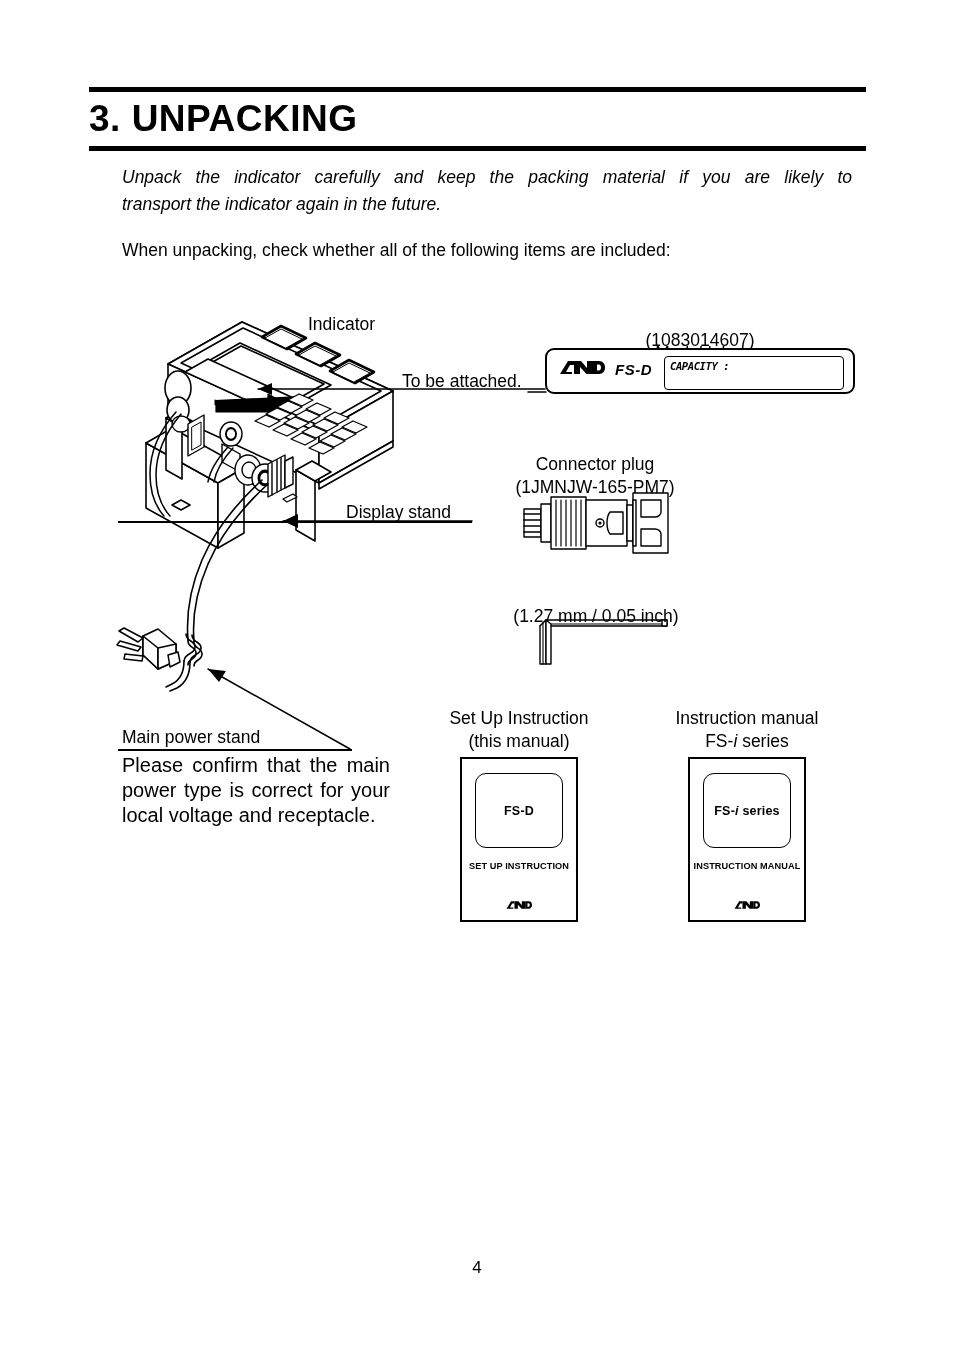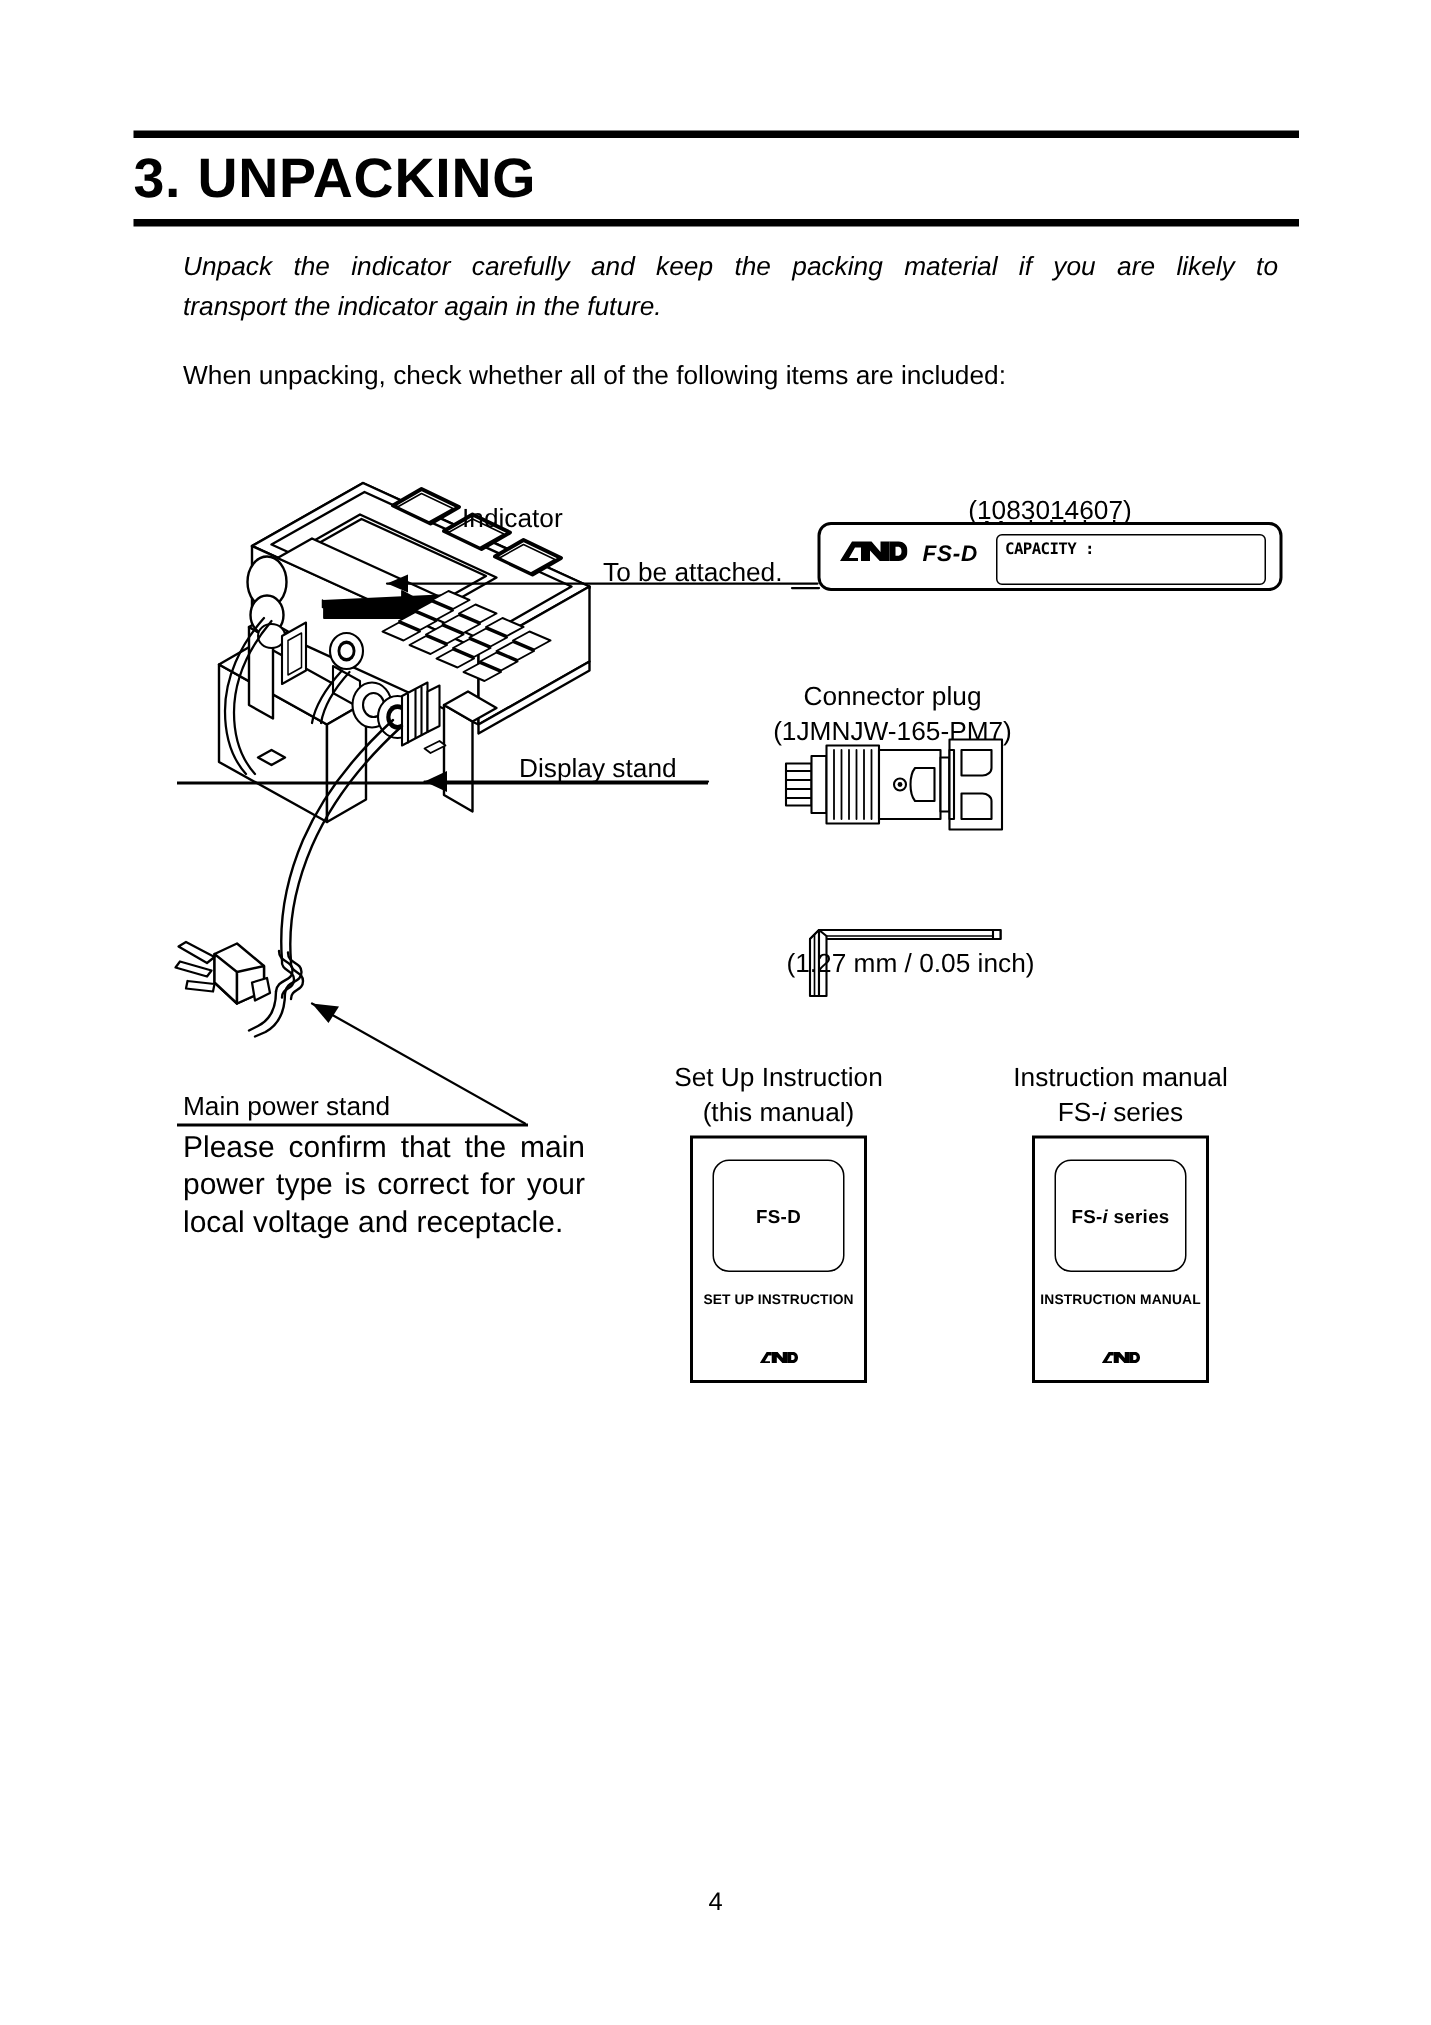--- a/index.html
+++ b/index.html
@@ -109,20 +109,21 @@
   }
   #capacity-box {
     position: absolute;
     left: 117px;
     top: 6px;
     width: 180px;
     height: 34px;
     border: 1.6px solid #000;
     border-radius: 4px;
     box-sizing: border-box;
+    font-style: italic;
   }
   #capacity-text {
     position: absolute;
     left: 5px;
     top: 3px;
     font-size: 10.5px;
     font-weight: bold;
     font-family: "DejaVu Sans Mono", monospace;
     letter-spacing: -0.4px;
   }
@@ -398,21 +399,21 @@
           <path d="M 540,626 L 540,664 L 546,664 L 546,620 Z"></path>
           <path d="M 546,664 L 546,620 L 551,624 L 551,664 Z"></path>
           <path d="M 662,620 L 667,620 L 667,626 L 662,626 Z"></path>
           <path d="M 551,624 L 662,624" stroke-width="1.1"></path>
           <path d="M 543,623 L 543,664" stroke-width="1.1"></path>
         </g>
       </g>
     </svg>
   </div>
 
-  <div class="dlabel" id="lbl-indicator" style="left:308px; top:333px;text-align:center;">Indicator</div>
+  <div class="dlabel" id="lbl-indicator" style="left:308px; top:312px;text-align:center;">Indicator</div>
 
   <div class="dlabel" id="lbl-attached" style="left:402px; top:369px;">To be attached.</div>
 
   <div class="dlabel" id="lbl-stand" style="left:346px; top:500px;">Display stand</div>
   <div class="leader" style="left:118px; top:521px; width:354px;"></div>
 
   <div class="dlabel" id="lbl-power-cord" style="left:122px; top:725px;">Main power stand</div>
   <div class="leader" style="left:118px; top:749px; width:234px;"></div>
 
   <div class="dlabel ctr" style="left:545px; top:305px; width:310px;margin-top:36px;">Model label</div>
@@ -429,21 +430,21 @@
     </div>
     <div id="model-label-model">FS-D</div>
     <div id="capacity-box">
       <div id="capacity-text">CAPACITY :</div>
     </div>
   </div>
 
   <div class="dlabel ctr" style="left:445px; top:452px; width:300px;">Connector plug</div>
   <div class="dlabel ctr" style="left:445px; top:475px; width:300px;">(1JMNJW-165-PM7)</div>
 
-  <div class="dlabel ctr" style="left:457px; top:604px; width:300px;margin-top:26px;">(1.27 mm / 0.05 inch)</div>
+  <div class="dlabel ctr" style="left:446px; top:604px; width:300px;">(1.27 mm / 0.05 inch)</div>
 
   <div class="dlabel ctr" style="left:409px; top:706px; width:220px;">Set Up Instruction</div>
   <div class="dlabel ctr" style="left:409px; top:729px; width:220px;">(this manual)</div>
 
   <div class="dlabel ctr" style="left:637px; top:706px; width:220px;">Instruction manual</div>
   <div class="dlabel ctr" style="left:637px; top:729px; width:220px;"><span>FS-</span><em>i</em><span> series</span></div>
 
   <div class="booklet" style="left:460px; top:757px; width:118px; height:165px;">
     <div class="booklet-window">
       <span class="booklet-window-text">FS-D</span>

